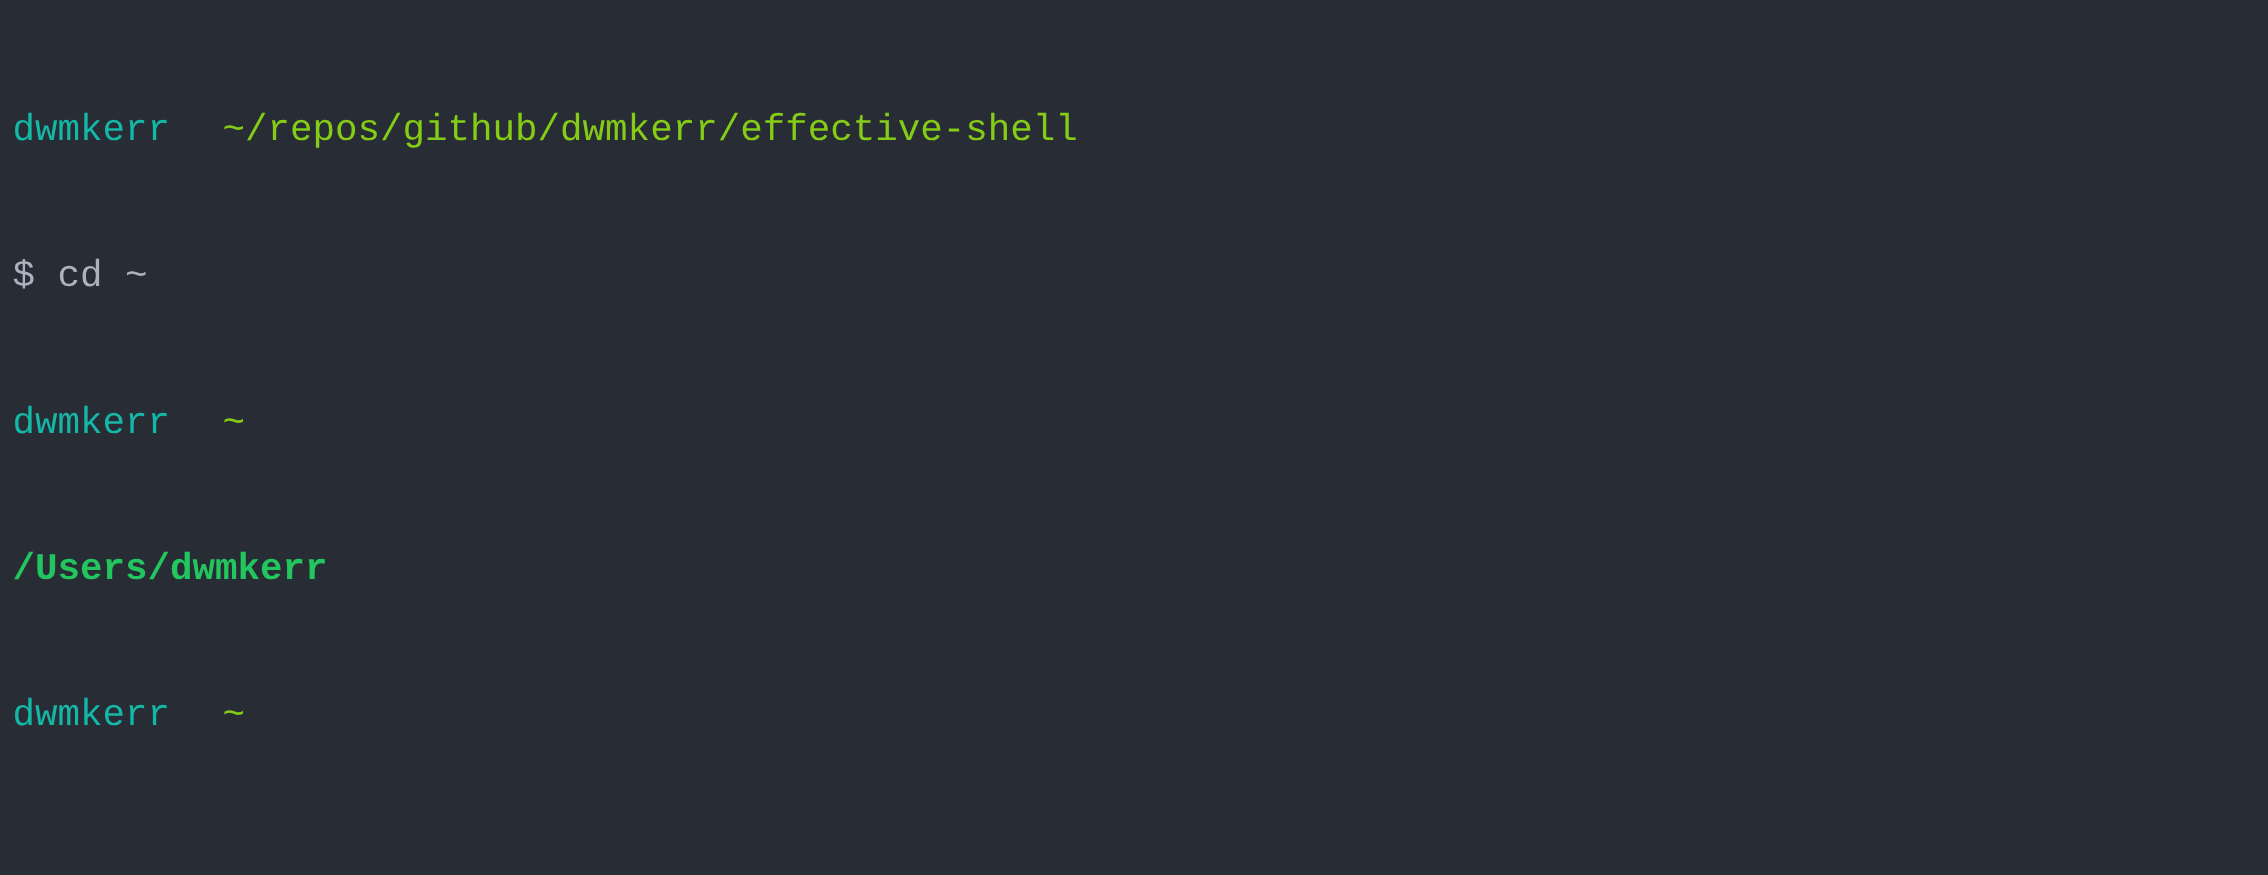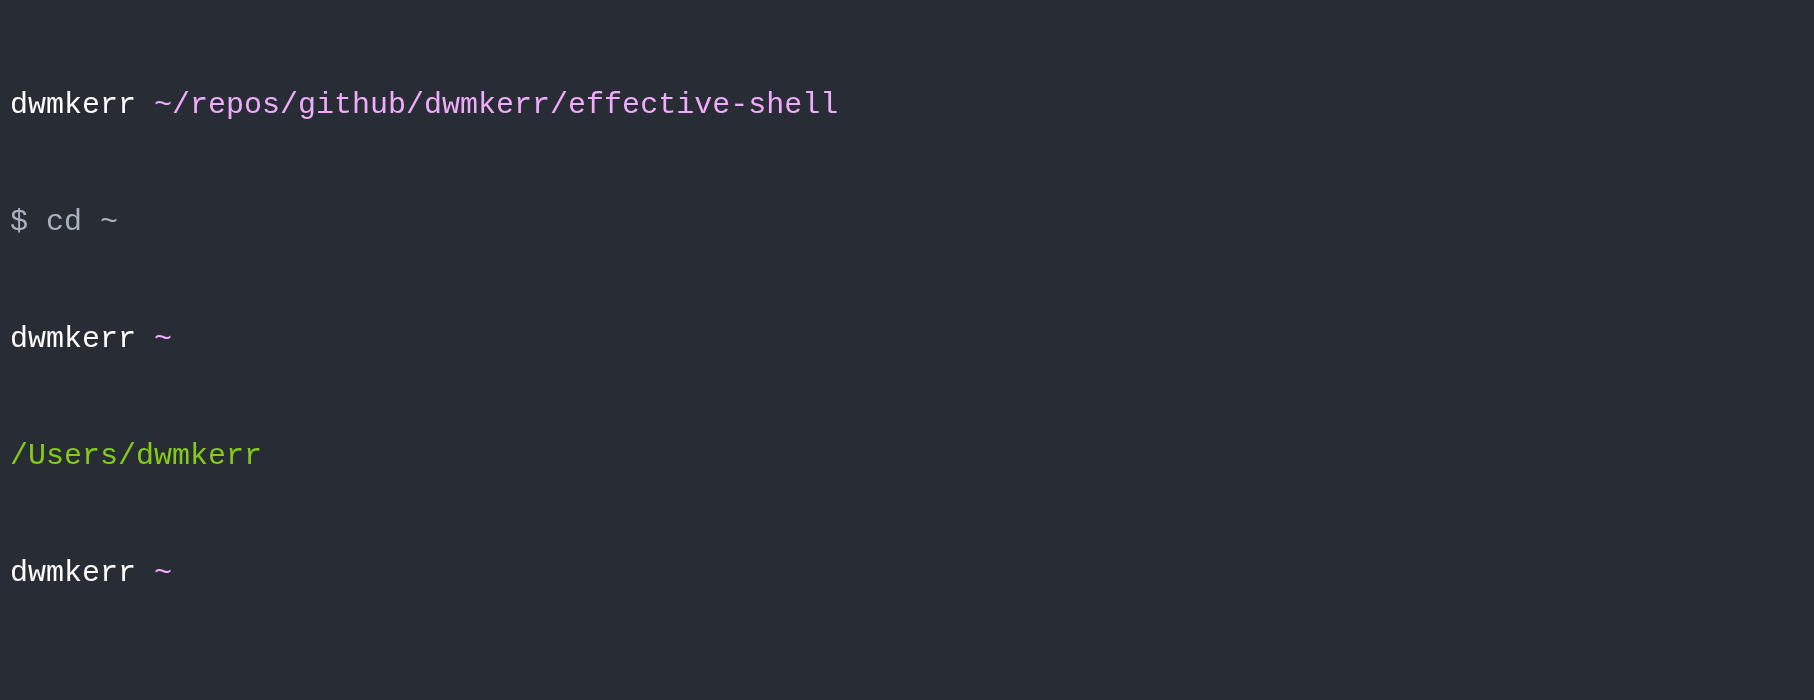--- a/index.html
+++ b/index.html
@@ -18,33 +18,35 @@
       color: #abb2bf;
       overflow: hidden;
     }
     .terminal {
       white-space: pre;
     }
     .line {
       display: block;
     }
     .user {
-      color: #ffffff;
+      color: #14b8a6;
     }
     .path {
-      color: #f0abfc;
+      color: #84cc16;
+      margin-left: 24px;
     }
     .prompt-symbol {
       color: #abb2bf;
     }
     .command {
       color: #abb2bf;
     }
     .output {
-      color: #84cc16;
+      color: #22c55e;
+      font-weight: bold;
     }
   </style>
 </head>
 <body>
 
 <div class="terminal">
   <span class="line"><span class="user">dwmkerr</span> <span class="path">~/repos/github/dwmkerr/effective-shell</span></span>
   <span class="line"><span class="prompt-symbol">$</span> <span class="command">cd ~</span></span>
   <span class="line"><span class="user">dwmkerr</span> <span class="path">~</span></span>
   <span class="line"><span class="output">/Users/dwmkerr</span></span>

